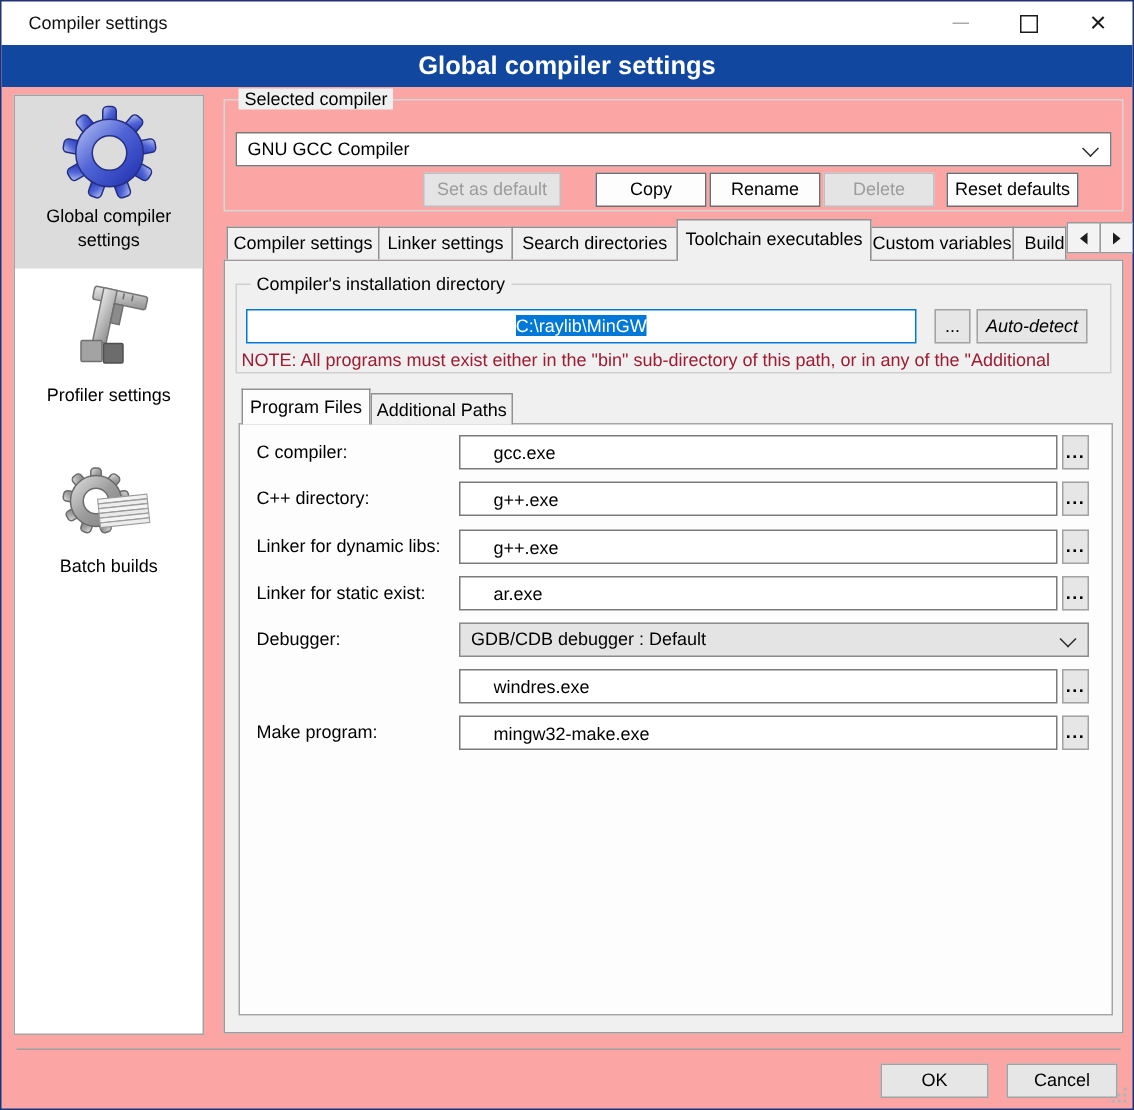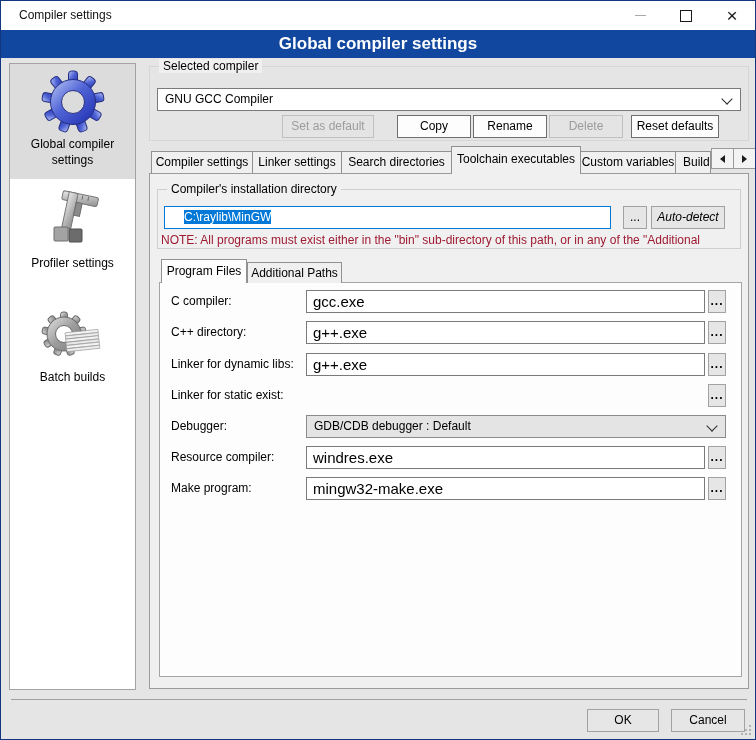--- a/index.html
+++ b/index.html
@@ -1,18 +1,18 @@
 <!DOCTYPE html>
 <html><head>
 <meta charset="utf-8">
 <style>
   html,body { margin:0; padding:0; background:#ffffff; }
   .window {
     position:relative; width:756px; height:740px; box-sizing:border-box;
-    border:1px solid #10377f; background:#e5e5e5; overflow:hidden;
+    border:1px solid #10377f; background:#fca5a5; overflow:hidden;
     font-family:"Liberation Sans", sans-serif; font-size:12px; color:#000;
   }
   
   .titlebar { position:absolute; left:0; top:0; width:100%; height:29px; background:#ffffff; }
   .title-text { position:absolute; left:18px; top:0; line-height:29px; font-size:12px; color:#111; }
   .win-btn { position:absolute; top:0; width:46px; height:29px; display:flex; align-items:center; justify-content:center; }
   .btn-min { right:92px; } .btn-max { right:46px; } .btn-close { right:0; }
   .glyph-min { width:11px; height:1px; background:#a9a9a9; }
   .glyph-max { width:10px; height:10px; border:1px solid #1a1a1a; }
   .glyph-close { font-size:19px; line-height:19px; color:#1a1a1a; font-weight:400; }
@@ -46,35 +46,35 @@
   .tab.clipped { text-align:left; padding-left:7px; }
   .tab-arrow { position:absolute; top:147px; width:23px; height:21px; box-sizing:border-box; background:#f3f3f3;
                border:1px solid #9a9a9a; display:flex; align-items:center; justify-content:center; z-index:4; }
   .tri-left { width:0; height:0; border-top:4px solid transparent; border-bottom:4px solid transparent; border-right:5px solid #1d1d1d; }
   .tri-right { width:0; height:0; border-top:4px solid transparent; border-bottom:4px solid transparent; border-left:5px solid #1d1d1d; }
   
   .tabpage { position:absolute; left:148px; top:172px; width:600px; height:516px; box-sizing:border-box;
              background:#f0f0f0; border:1px solid #9b9b9b; z-index:1; }
   
   .fake-input { position:absolute; left:163px; top:205px; width:447px; height:23px; box-sizing:border-box;
-                background:#fff; border:1px solid #0078d7; line-height:21px; padding:0 19px; overflow:hidden; white-space:nowrap; z-index:2;}
+                background:#fff; border:1px solid #0078d7; line-height:21px; padding:0 19px; overflow:hidden; white-space:nowrap; z-index:2;text-align:center;}
   .fake-input .sel { background:#0078d7; color:#fff; }
   .note { position:absolute; left:160px; top:232px; width:579px; height:15px; overflow:hidden; white-space:nowrap;
           color:#9e1b32; z-index:2; }
   
   .subtab { position:absolute; box-sizing:border-box; border:1px solid #919191; border-bottom:none;
             text-align:center; overflow:hidden; white-space:nowrap; }
   .subtab.active { left:160px; top:258px; width:86px; height:24px; line-height:23px; background:#fdfdfd; z-index:3; }
   .subtab.inactive { left:246px; top:261px; width:95px; height:21px; line-height:20px; background:#f0f0f0; z-index:2; }
   .subpage { position:absolute; left:158px; top:281px; width:583px; height:395px; box-sizing:border-box;
              background:#fdfdfd; border:1px solid #a5a5a5; z-index:1; }
   
   .frm-label { position:absolute; left:170px; width:132px; line-height:22px; z-index:2; overflow:hidden; white-space:nowrap; }
   .frm-input { position:absolute; left:305px; width:399px; height:23px; box-sizing:border-box; z-index:2;
-               background:#fff; border:1px solid #7a7a7a; padding:0 6px; font-family:"Liberation Sans",sans-serif; font-size:15px; color:#000; }
+               background:#fff; border:1px solid #7a7a7a; padding:0 22px; font-family:"Liberation Sans",sans-serif; font-size:12px; color:#000; }
   .frm-browse { position:absolute; left:707px; width:18px; height:23px; line-height:20px; font-weight:bold; letter-spacing:1px; z-index:2; }
   .frm-combo { position:absolute; left:305px; width:420px; height:23px; z-index:2; }
   
   .divider { position:absolute; left:10px; top:698px; width:736px; height:1px; background:#a0a0a0; }
   .grip { position:absolute; right:4px; bottom:4px; width:10px; height:10px; }
   .grip i { position:absolute; width:2px; height:2px; background:#b3b3b3; }
   .g1{right:0;bottom:0}.g2{right:4px;bottom:0}.g3{right:8px;bottom:0}.g4{right:0;bottom:4px}.g5{right:4px;bottom:4px}.g6{right:0;bottom:8px}
 </style>
 </head>
 <body>
@@ -229,29 +229,29 @@
 
   <span class="frm-label" style="top:320px;">C++ directory:</span>
   <input class="frm-input" style="top: 320px;" readonly="" value="g++.exe">
   <div class="btn gray frm-browse" style="top:320px;">...</div>
 
   <span class="frm-label" style="top:352px;">Linker for dynamic libs:</span>
   <input class="frm-input" style="top: 352px;" readonly="" value="g++.exe">
   <div class="btn gray frm-browse" style="top:352px;">...</div>
 
   <span class="frm-label" style="top:383px;">Linker for static exist:</span>
+  <input class="frm-input" style="top: 383px;" readonly="" value="ar.exe">
   <div class="btn gray frm-browse" style="top:383px;">...</div>
 
   <span class="frm-label" style="top:414px;">Debugger:</span>
   <div class="combo gray frm-combo" style="top:414px;">
     <span>GDB/CDB debugger : Default</span>
     <span class="chev"></span>
   </div>
 
-  <span class="frm-label" style="top:445px;">Resource compiler:</span>
   <input class="frm-input" style="top: 445px;" readonly="" value="windres.exe">
   <div class="btn gray frm-browse" style="top:445px;">...</div>
 
   <span class="frm-label" style="top:476px;">Make program:</span>
   <input class="frm-input" style="top: 476px;" readonly="" value="mingw32-make.exe">
   <div class="btn gray frm-browse" style="top:476px;">...</div>
 
   <div class="divider"></div>
   <div class="btn gray" style="left:586px; top:708px; width:72px; height:23px;">OK</div>
   <div class="btn gray" style="left:670px; top:708px; width:74px; height:23px;">Cancel</div>

